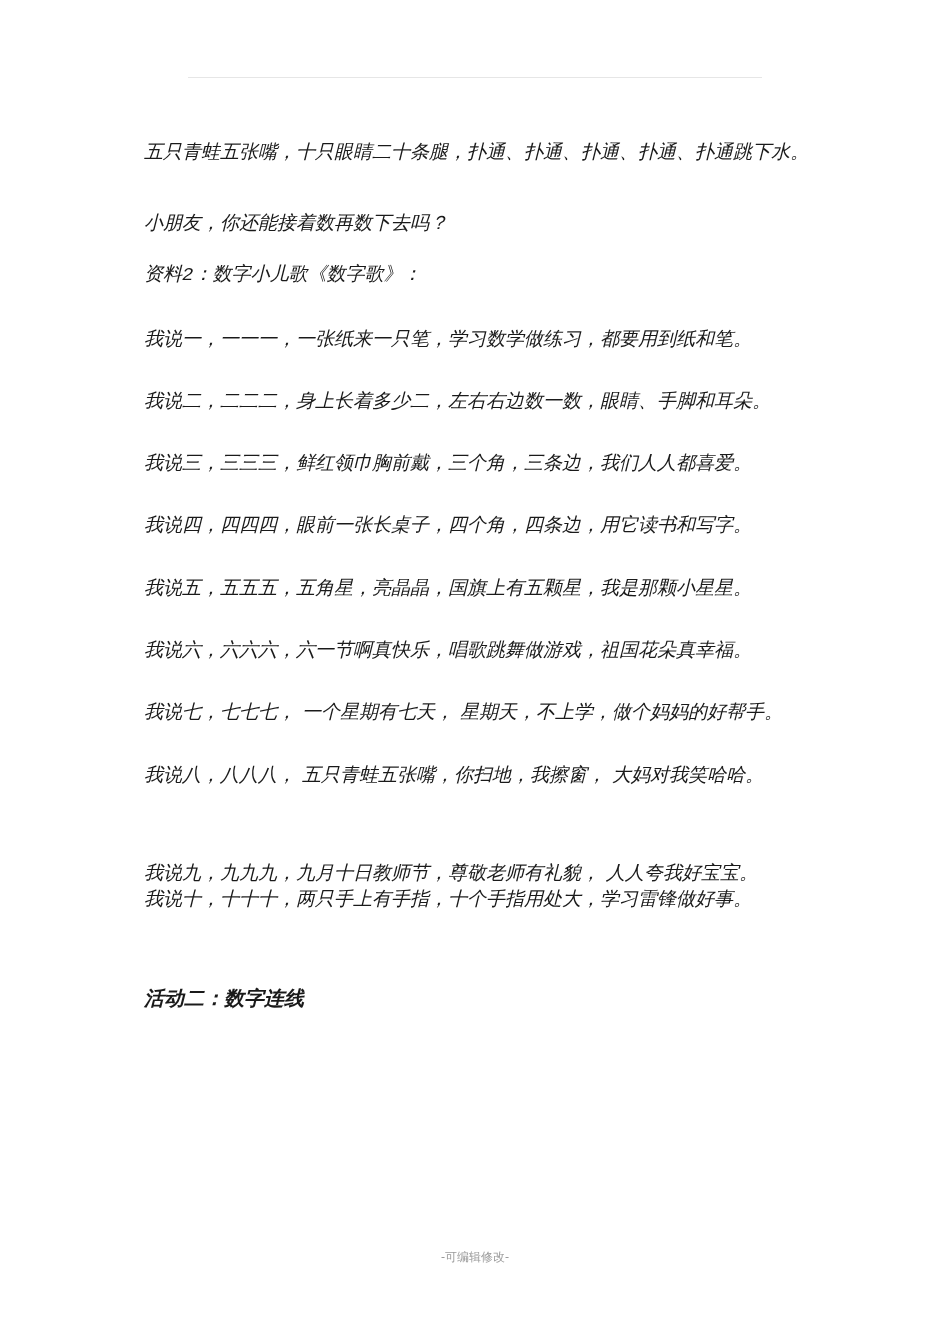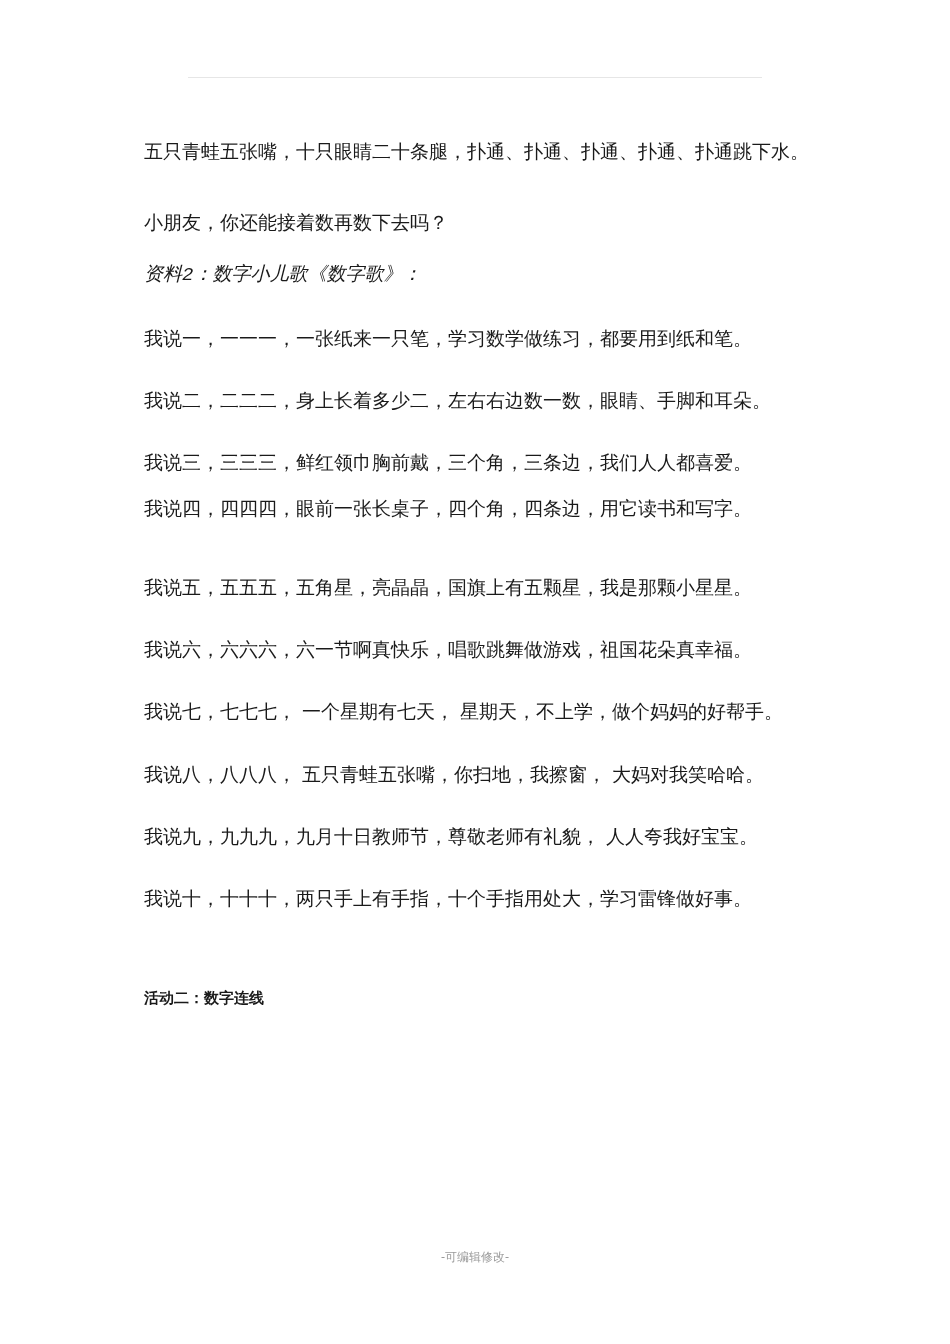--- a/index.html
+++ b/index.html
@@ -1,41 +1,41 @@
 <!DOCTYPE html>
 <html><head>
   <meta charset="utf-8">
   <style>
     html, body { margin: 0; padding: 0; background: #ffffff; }
     body { width: 950px; height: 1344px; position: relative; overflow: hidden;
            font-family: "DejaVu Sans", "Liberation Sans", sans-serif; color: #1a1a1a; }
     .header-rule { position: absolute; left: 188px; top: 77px; width: 574px; height: 0;
                    border-top: 1px solid #e6e6e6; }
     .line { position: absolute; left: 144px; font-size: 19px; line-height: 24px;
-            white-space: nowrap; letter-spacing: 0px; }
+            white-space: nowrap; letter-spacing: 0px; font-style: italic; }
     .italic { font-style: italic; font-family: Liberation Mono, monospace; }
-    .heading { font-weight: bold; font-size: 15px; }
+    .heading { font-weight: bold; font-size: 20px; }
     .footer { position: absolute; left: 0; width: 950px; top: 1249px; text-align: center;
               font-family: "DejaVu Serif", "Liberation Serif", serif; font-size: 12px; color: #9a9a9a; }
   </style>
 </head>
 <body>
 
 <div class="header-rule"></div>
 
 <div class="line" style="top:139px">五只青蛙五张嘴，十只眼睛二十条腿，扑通、扑通、扑通、扑通、扑通跳下水。</div>
 <div class="line" style="top:210px">小朋友，你还能接着数再数下去吗？</div>
 <div class="line italic" style="top:263px">资料2：数字小儿歌《数字歌》：</div>
 
 <div class="line" style="top:326px">我说一，一一一，一张纸来一只笔，学习数学做练习，都要用到纸和笔。</div>
 <div class="line" style="top:388px">我说二，二二二，身上长着多少二，左右右边数一数，眼睛、手脚和耳朵。</div>
 <div class="line" style="top:450px">我说三，三三三，鲜红领巾胸前戴，三个角，三条边，我们人人都喜爱。</div>
-<div class="line" style="top:496px">我说四，四四四，眼前一张长桌子，四个角，四条边，用它读书和写字。</div>
+<div class="line" style="top:512px">我说四，四四四，眼前一张长桌子，四个角，四条边，用它读书和写字。</div>
 <div class="line" style="top:575px">我说五，五五五，五角星，亮晶晶，国旗上有五颗星，我是那颗小星星。</div>
 <div class="line" style="top:637px">我说六，六六六，六一节啊真快乐，唱歌跳舞做游戏，祖国花朵真幸福。</div>
 <div class="line" style="top:699px">我说七，七七七， 一个星期有七天， 星期天，不上学，做个妈妈的好帮手。</div>
 <div class="line" style="top:762px">我说八，八八八， 五只青蛙五张嘴，你扫地，我擦窗， 大妈对我笑哈哈。</div>
-<div class="line" style="top:824px">我说九，九九九，九月十日教师节，尊敬老师有礼貌， 人人夸我好宝宝。</div>
+<div class="line" style="top:860px">我说九，九九九，九月十日教师节，尊敬老师有礼貌， 人人夸我好宝宝。</div>
 <div class="line" style="top:886px">我说十，十十十，两只手上有手指，十个手指用处大，学习雷锋做好事。</div>
 
 <div class="line heading" style="top:986px">活动二：数字连线</div>
 
 <div class="footer">-可编辑修改-</div>
 
 </body></html>

